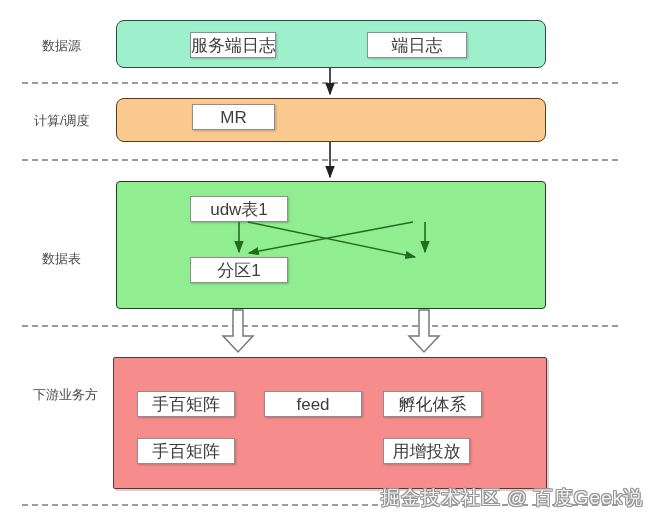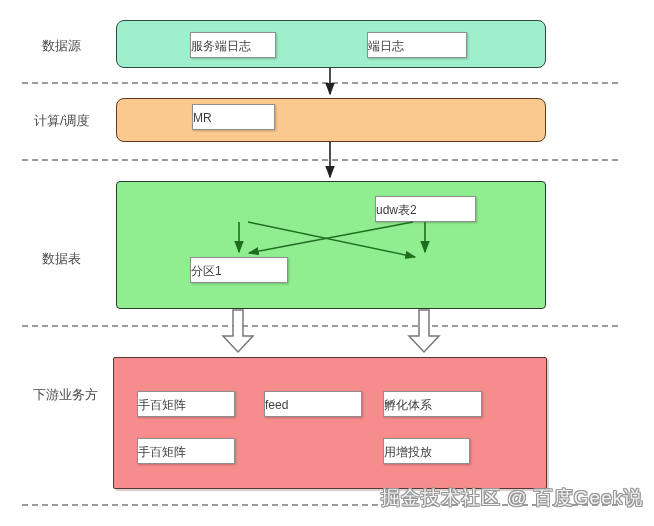--- a/index.html
+++ b/index.html
@@ -16,22 +16,22 @@
   }
   .band{
     position:absolute;left:116px;width:430px;box-sizing:border-box;
   }
   .band.source{top:20px;height:48px;background:#9df0cb;border:1px solid #2d4a3e;border-radius:8px;}
   .band.compute{top:98px;height:44px;background:#f9c98f;border:1px solid #5d3a1a;border-radius:8px;}
   .band.tables{top:181px;height:128px;background:#90ee90;border:1px solid #2a3a2a;border-radius:4px;}
   .band.business{left:113px;top:357px;width:434px;height:132px;background:#f78c8c;border:1px solid #5a3535;border-radius:2px;box-shadow:2px 2px 0 rgba(150,120,120,0.35);}
   .node{
     position:absolute;height:26px;line-height:26px;box-sizing:border-box;
-    background:#ffffff;border:1px solid #8f8f8f;
-    font-size:12px;color:#3d3d3d;box-shadow:1px 1px 2px rgba(0,0,0,0.22);
+    background:#ffffff;border:1px solid #8f8f8f;text-align:center;
+    font-size:17px;color:#3d3d3d;box-shadow:1px 1px 2px rgba(0,0,0,0.22);
     white-space:nowrap;overflow:hidden;
   }
   .arrows{
     position:absolute;left:0;top:0;z-index:6;pointer-events:none;
   }
   .watermark{
     position:absolute;left:381px;top:485px;z-index:7;
     font-size:19px;font-weight:400;letter-spacing:1px;white-space:nowrap;
     color:#f4f4f4;
     text-shadow:-1px -1px 0 #979797,1px -1px 0 #979797,-1px 1px 0 #979797,1px 1px 0 #979797,0 1px 0 #979797,0 -1px 0 #979797,1px 0 0 #979797,-1px 0 0 #979797;
@@ -53,21 +53,21 @@
   <div class="row-label" style="left:33px;top:386px">下游业务方</div>
 
   <div class="band source"></div>
   <div class="node" style="left:190px;top:32px;width:86px">服务端日志</div>
   <div class="node" style="left:367px;top:32px;width:100px">端日志</div>
 
   <div class="band compute"></div>
   <div class="node" style="left:192px;top:104px;width:83px">MR</div>
 
   <div class="band tables"></div>
-  <div class="node" style="left:375px;top:196px;width:101px">udw表2</div>
+  <div class="node" style="left:190px;top:196px;width:98px">udw表1</div>
   <div class="node" style="left:190px;top:257px;width:98px">分区1</div>
 
   <div class="band business"></div>
   <div class="node" style="left:137px;top:391px;width:98px">手百矩阵</div>
   <div class="node" style="left:264px;top:391px;width:98px">feed</div>
   <div class="node" style="left:383px;top:391px;width:99px">孵化体系</div>
   <div class="node" style="left:137px;top:438px;width:98px">手百矩阵</div>
   <div class="node" style="left:383px;top:438px;width:87px">用增投放</div>
 
   <svg class="arrows" width="654" height="526" viewBox="0 0 654 526">

